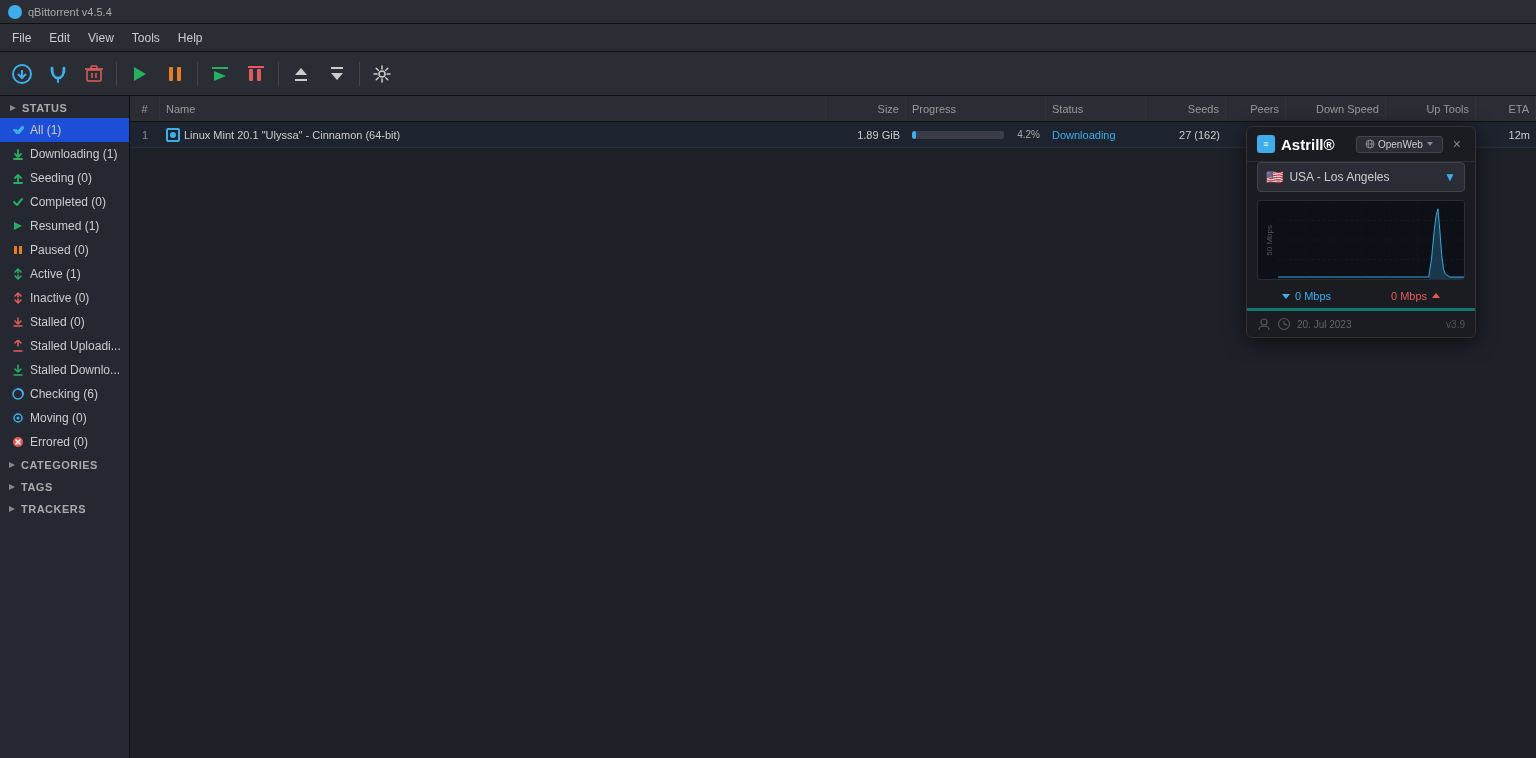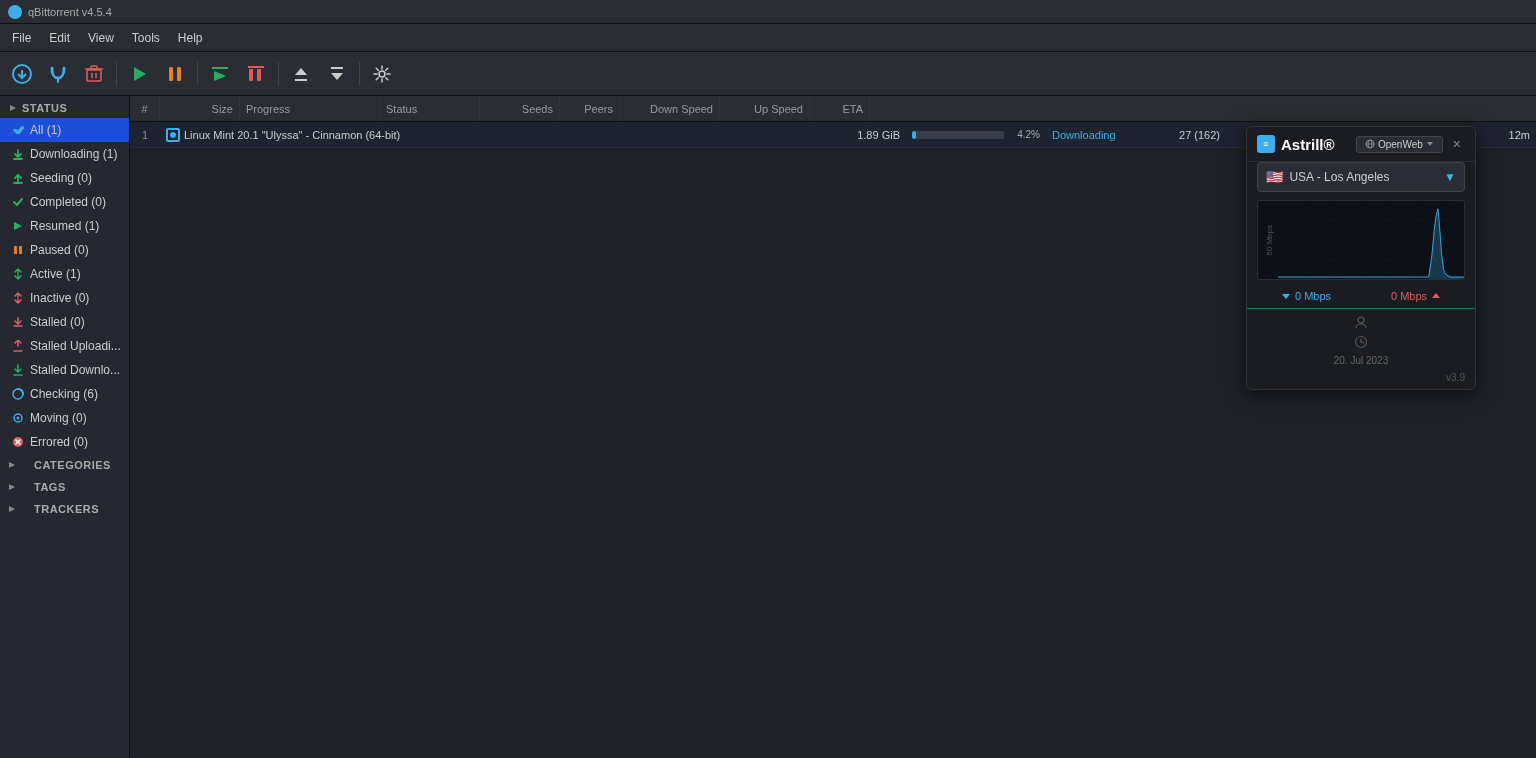--- a/index.html
+++ b/index.html
@@ -114,21 +114,21 @@
     .sidebar-item .icon-dot {
       width: 12px; height: 12px;
       flex-shrink: 0;
       display: flex; align-items: center; justify-content: center;
     }
     .sidebar-cat-header {
       padding: 5px 8px;
       cursor: pointer;
       display: flex;
       align-items: center;
-      gap: 18px;
+      gap: 5px;
       font-size: 11px;
       font-weight: bold;
       color: #aaa;
       letter-spacing: 0.5px;
       text-transform: uppercase;
     }
 
     
     .content-area {
       flex: 1;
@@ -382,25 +382,24 @@
       gap: 4px;
       font-size: 11px;
       color: #e05c5c;
       flex: 1;
       justify-content: center;
     }
     .vpn-footer {
       display: flex;
       align-items: center;
       padding: 6px 10px;
-      border-top: 1px solid #0f766e;
+      border-top: 3px solid #0f766e;
       font-size: 10px;
       color: #666;
       gap: 6px;
-      flex-direction: column;
     }
     .vpn-footer-right {
       margin-left: auto;
       font-size: 10px;
       color: #555;
     }
 
     
     svg { display: block; }
 
@@ -678,40 +677,43 @@
       <span>TRACKERS</span>
     </div>
   </div>
 
   <div class="content-area">
 
     <div class="table-header">
       <div class="th col-num">
         <span>#</span>
       </div>
+      <div class="th col-name">
+        <span>Name</span>
+      </div>
       <div class="th col-size">
         <span>Size</span>
       </div>
       <div class="th col-progress">
         <span>Progress</span>
       </div>
       <div class="th col-status">
         <span>Status</span>
       </div>
       <div class="th col-seeds">
         <span>Seeds</span>
       </div>
       <div class="th col-peers">
         <span>Peers</span>
       </div>
       <div class="th col-downspeed">
         <span>Down Speed</span>
       </div>
       <div class="th col-upspeed">
-        <span>Up Speed</span>
+        <span>Up Tools</span>
       </div>
       <div class="th col-eta">
         <span>ETA</span>
       </div>
     </div>
 
     <div class="table-body">
       <div class="table-row">
         <div class="td col-num">
           <span>1</span>

